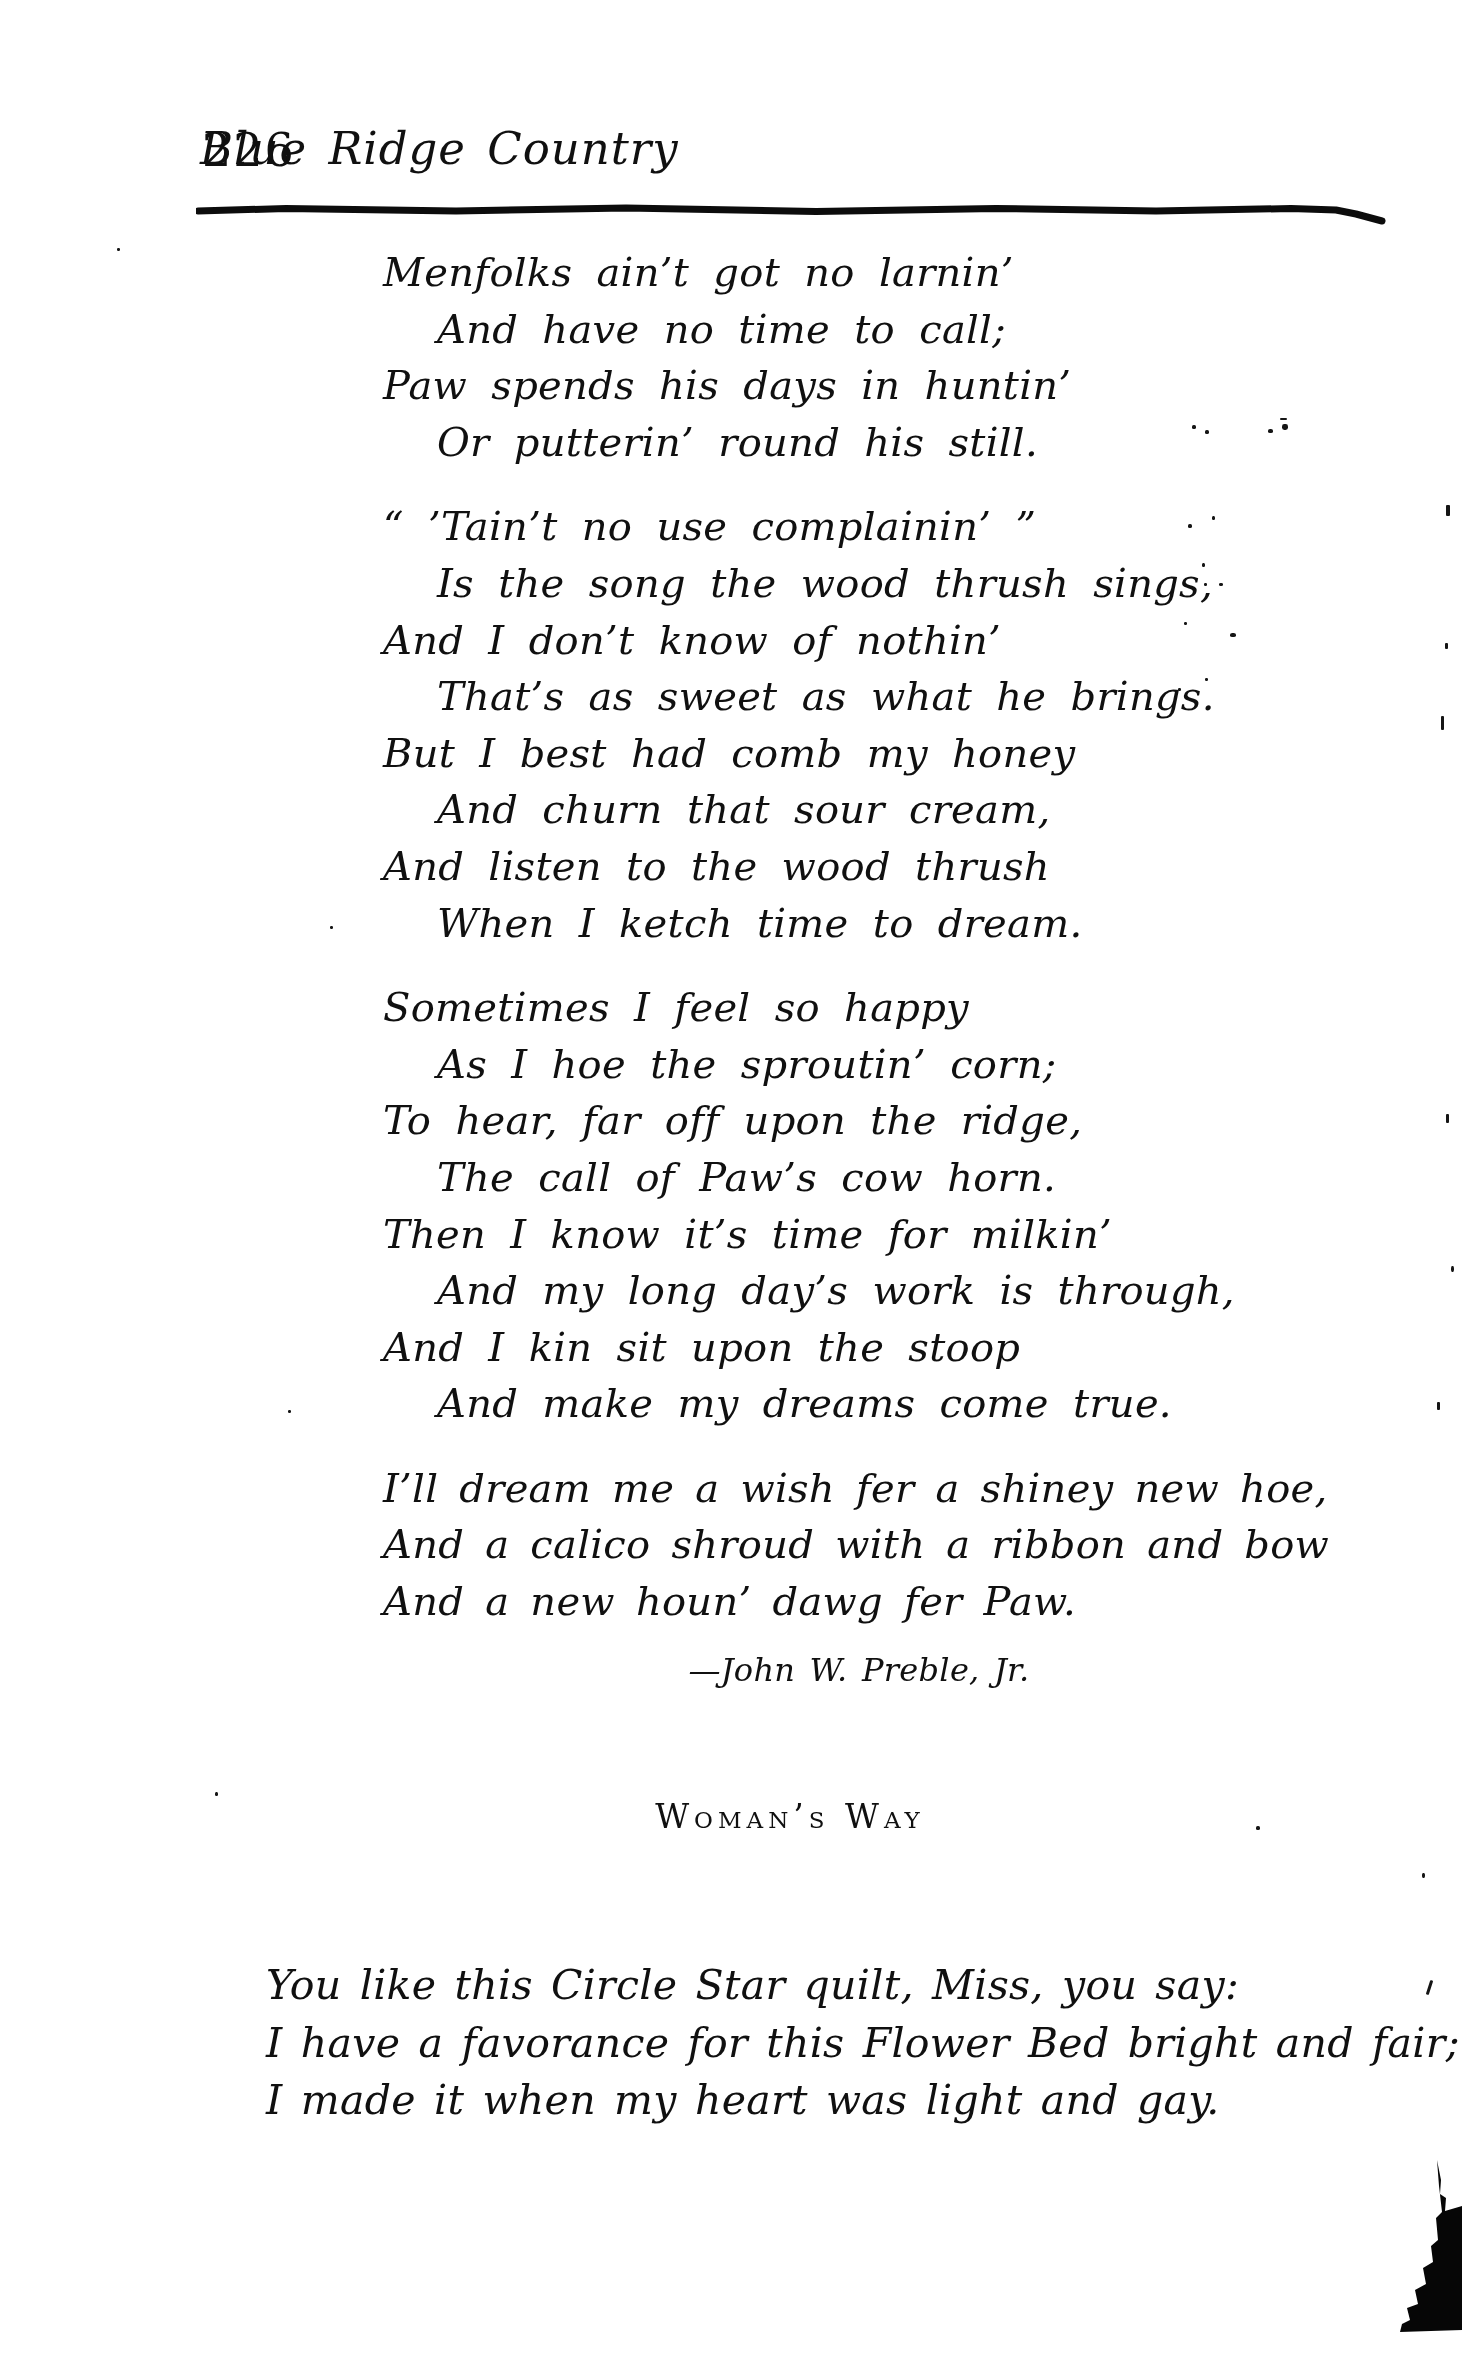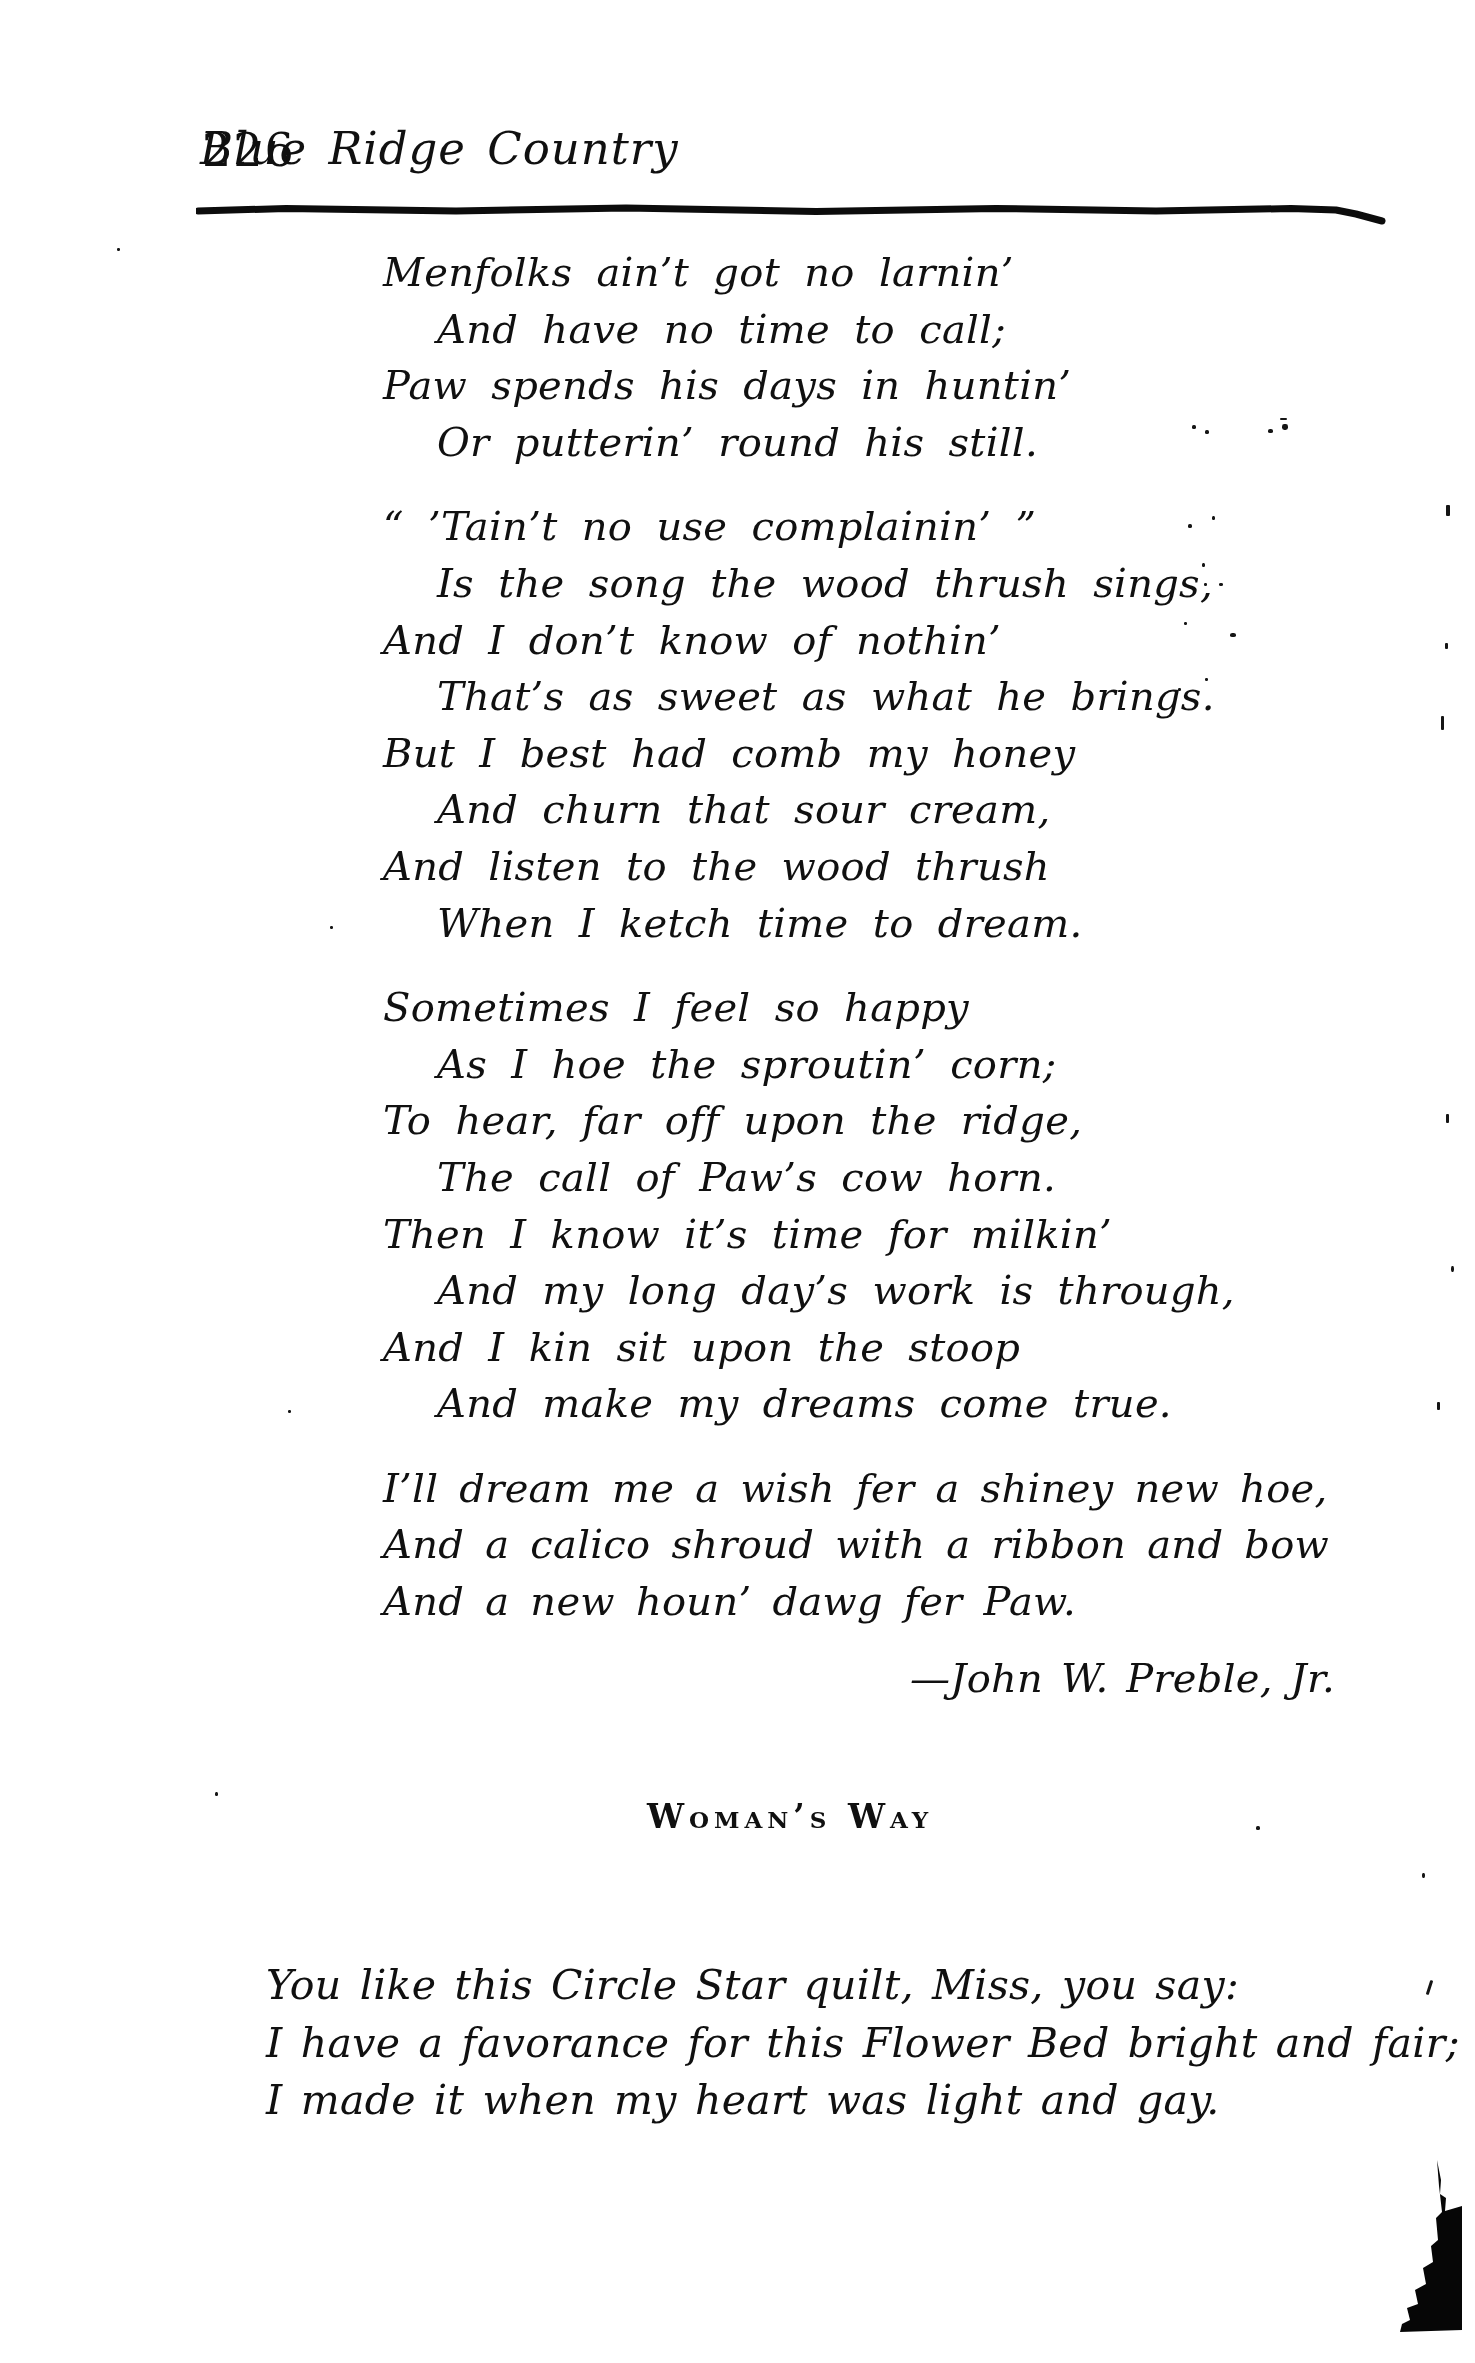--- a/index.html
+++ b/index.html
@@ -33,34 +33,34 @@
     font-style:italic;
     font-size:40px;line-height:56.6px;
     letter-spacing:.3px;
   }
   .stanza + .stanza{margin-top:28px;}
   .line{white-space:nowrap;}
   .line.indent{padding-left:54px;}
   .ws-wide .line{word-spacing:.28em;}
   .ws-med  .line{word-spacing:.2em;}
   .attribution{
-    margin-top:20px;
+    margin-top:12px;
     width:952px;
-    text-align:right;
+    text-align:center;
     font-style:italic;
-    font-size:40px;line-height:56.6px;
+    font-size:32px;line-height:56.6px;
     word-spacing:.12em;
   }
 
   
   .section-heading{
     position:absolute;left:250px;top:1797px;width:1080px;
     text-align:center;
     font-variant:small-caps;
-    font-weight:700;
+    font-weight:400;
     font-style:normal;
     font-size:33px;line-height:1.2;
     letter-spacing:5px;
   }
 
   
   .closing{
     position:absolute;left:266px;top:1957px;width:1200px;
     font-style:italic;
     font-size:41px;line-height:57.5px;

